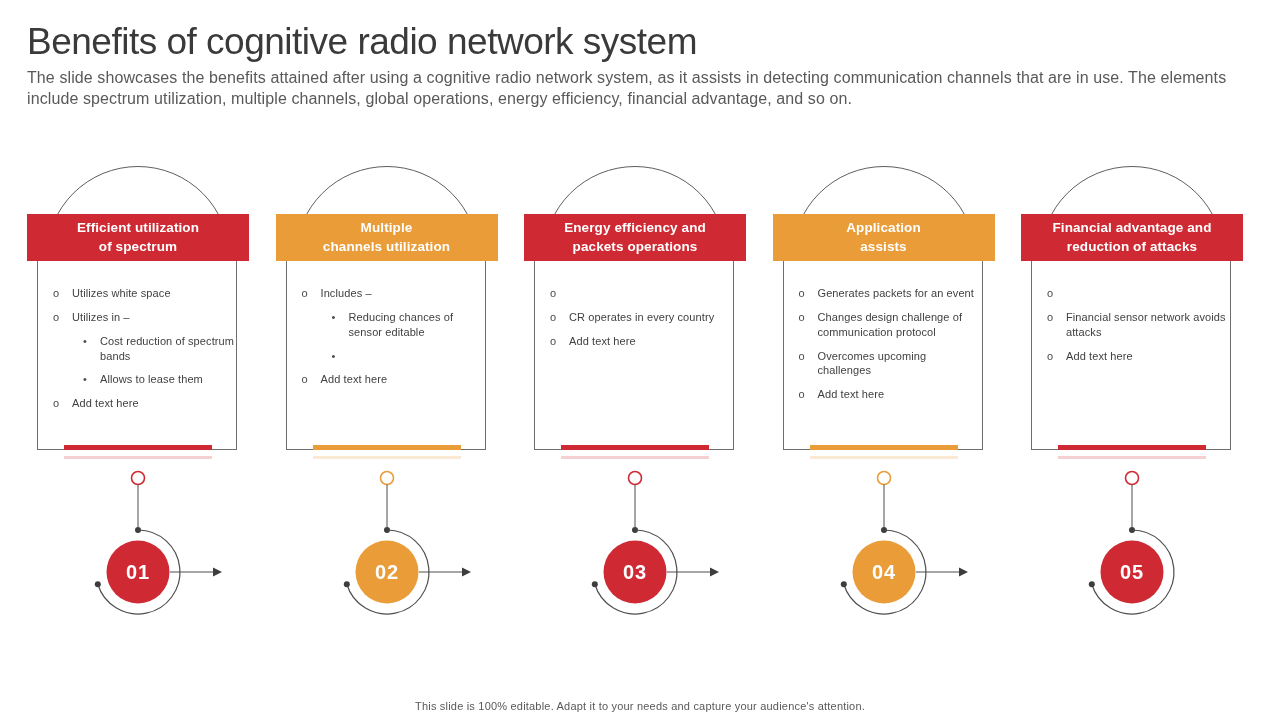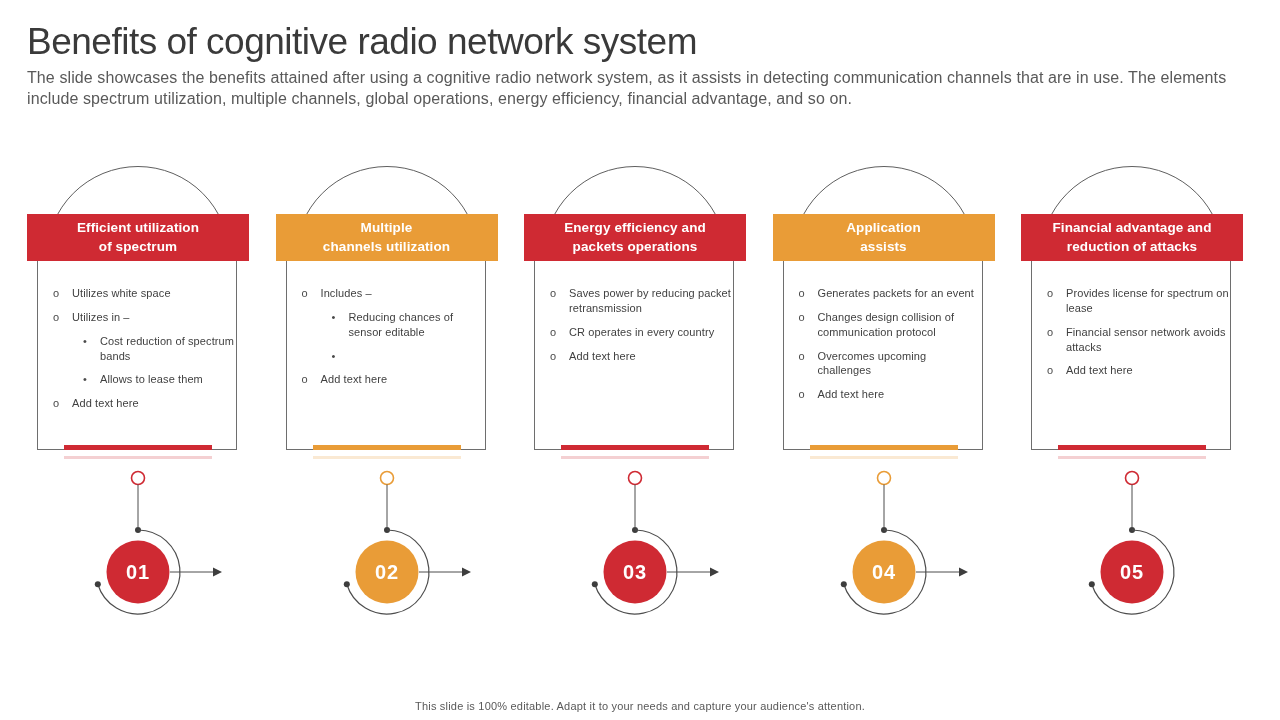--- a/index.html
+++ b/index.html
@@ -159,21 +159,20 @@
     <div class="box"></div>
     <div class="band">
       <div class="band-label">Energy efficiency and
 packets operations</div>
     </div>
     <div class="bar"></div>
     <div class="bar-reflect"></div>
     <div class="bullets">
           <div class="item">
             <span class="marker">o</span>
-            <span class="itext">Saves power by reducing packet retransmission</span>
           </div>
           <div class="item">
             <span class="marker">o</span>
             <span class="itext">CR operates in every country</span>
           </div>
           <div class="item">
             <span class="marker">o</span>
             <span class="itext">Add text here</span>
           </div>
         </div>
@@ -201,21 +200,21 @@
     </div>
     <div class="bar"></div>
     <div class="bar-reflect"></div>
     <div class="bullets">
           <div class="item">
             <span class="marker">o</span>
             <span class="itext">Generates packets for an event</span>
           </div>
           <div class="item">
             <span class="marker">o</span>
-            <span class="itext">Changes design collision of communication protocol</span>
+            <span class="itext">Changes design challenge of communication protocol</span>
           </div>
           <div class="item">
             <span class="marker">o</span>
             <span class="itext">Overcomes upcoming challenges</span>
           </div>
           <div class="item">
             <span class="marker">o</span>
             <span class="itext">Add text here</span>
           </div>
         </div>
@@ -239,21 +238,20 @@
     <div class="box"></div>
     <div class="band">
       <div class="band-label">Financial advantage and
 reduction of attacks</div>
     </div>
     <div class="bar"></div>
     <div class="bar-reflect"></div>
     <div class="bullets">
           <div class="item">
             <span class="marker">o</span>
-            <span class="itext">Provides license for spectrum on lease</span>
           </div>
           <div class="item">
             <span class="marker">o</span>
             <span class="itext">Financial sensor network avoids attacks</span>
           </div>
           <div class="item">
             <span class="marker">o</span>
             <span class="itext">Add text here</span>
           </div>
         </div>

